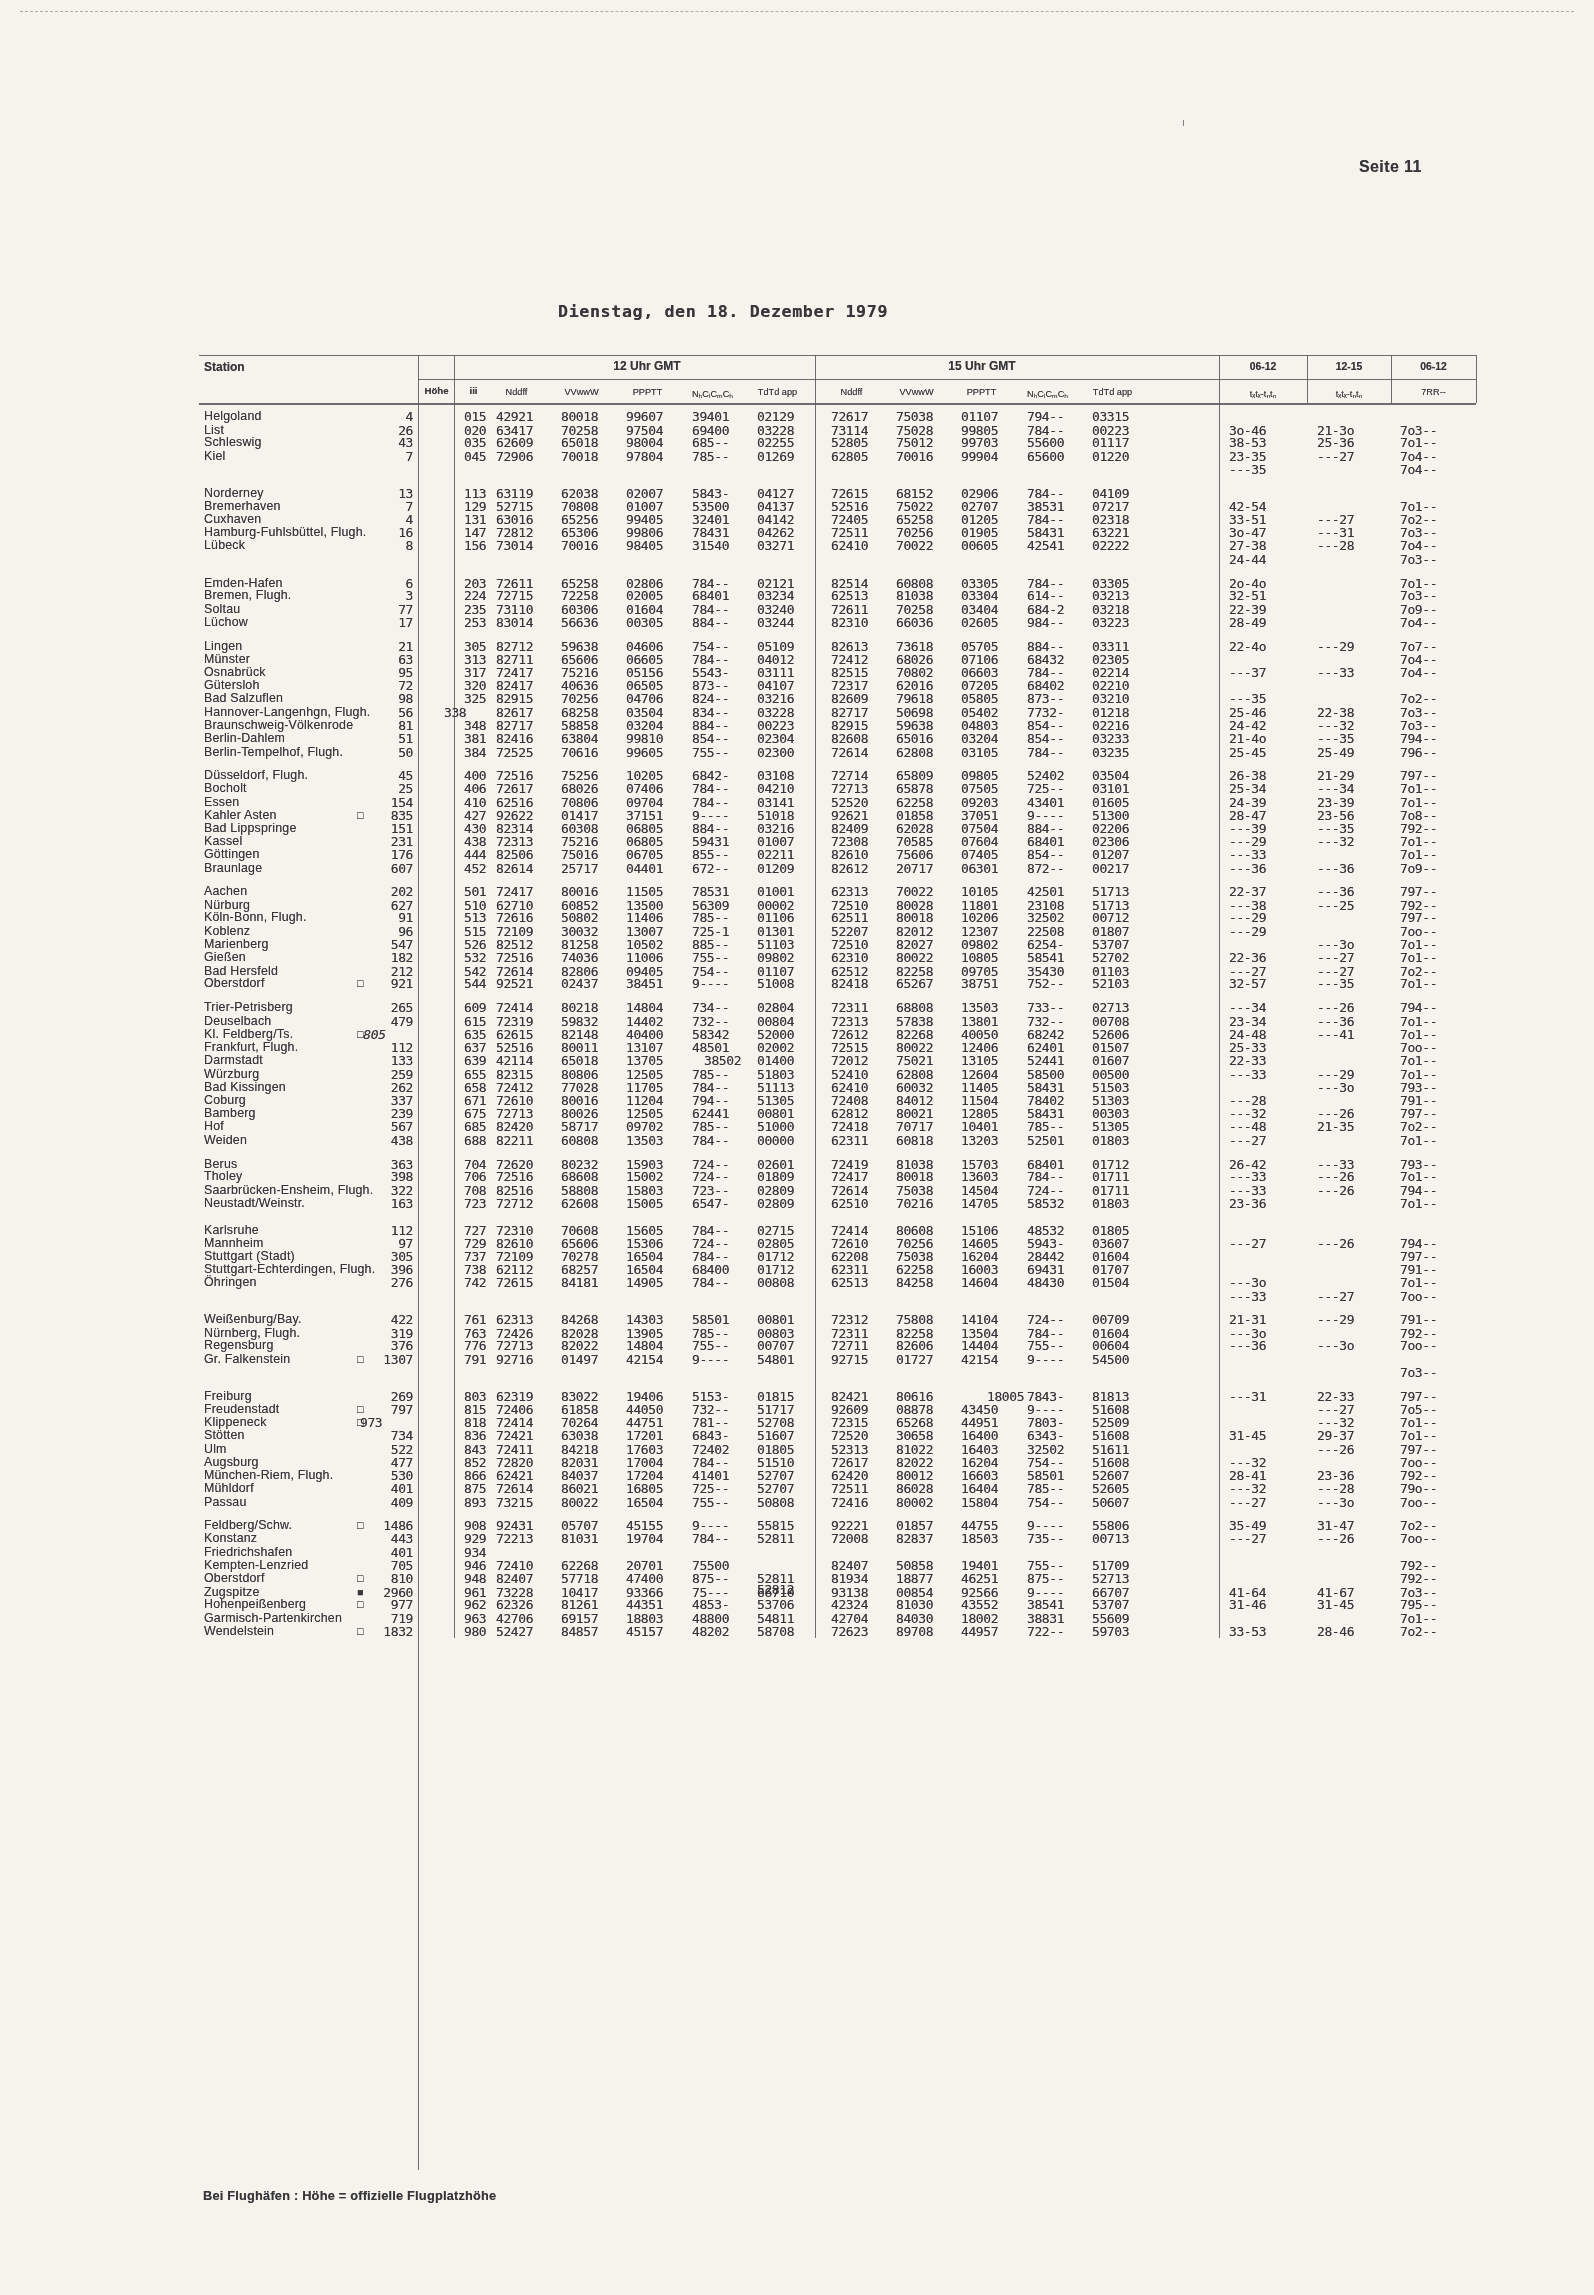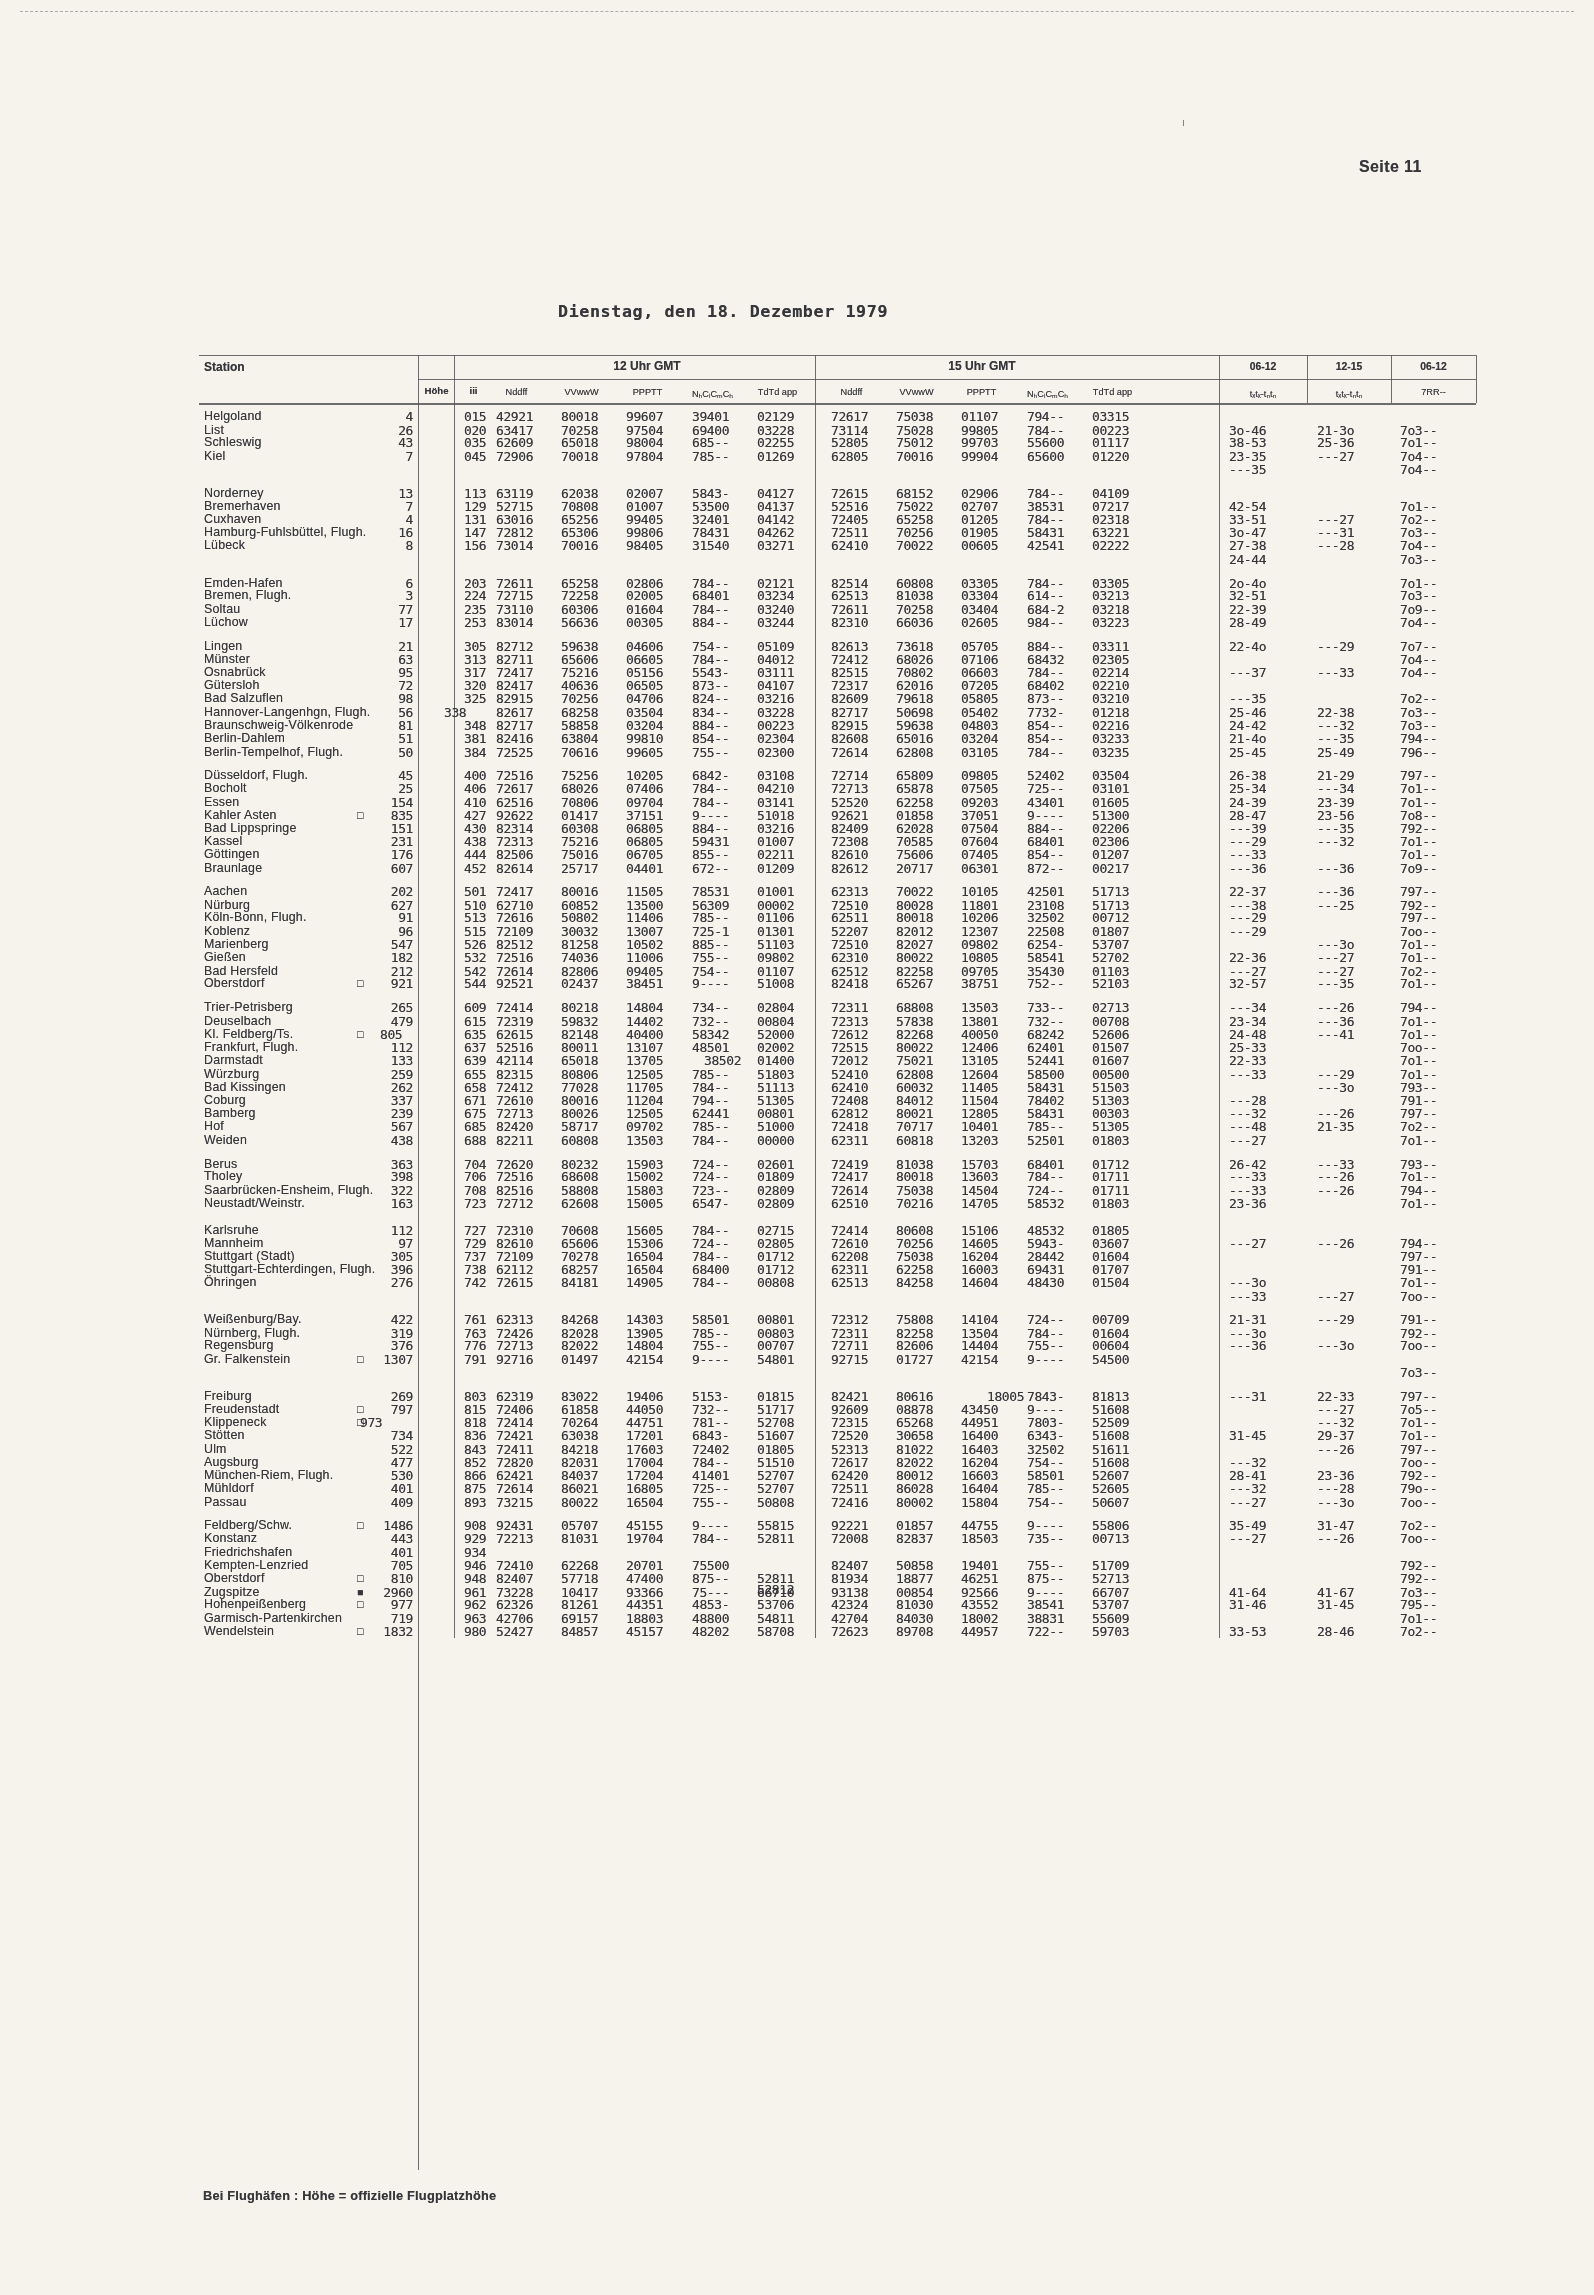--- a/index.html
+++ b/index.html
@@ -780,21 +780,21 @@
         <span class="cell d" style="left: 961px;">13801</span>
         <span class="cell d" style="left: 1027px;">732--</span>
         <span class="cell d" style="left: 1092px;">00708</span>
         <span class="cell d" style="left: 1229px;">23-34</span>
         <span class="cell d" style="left: 1317px;">---36</span>
         <span class="cell d" style="left: 1400px;">7o1--</span>
       </div>
       <div class="row" style="top: 618px;">
         <span class="cell s" style="left: 204px;">Kl. Feldberg/Ts.</span>
         <span class="cell s marker" style="left: 357px;">□</span>
-        <span class="cell d" style="left: 380px; width: 45px; text-align: left;">805</span>
+        <span class="cell d" style="left: 352px; width: 45px; text-align: center; font-style: italic;">805</span>
         <span class="cell d" style="left: 464px;">635</span>
         <span class="cell d" style="left: 496px;">62615</span>
         <span class="cell d" style="left: 561px;">82148</span>
         <span class="cell d" style="left: 626px;">40400</span>
         <span class="cell d" style="left: 692px;">58342</span>
         <span class="cell d" style="left: 757px;">52000</span>
         <span class="cell d" style="left: 831px;">72612</span>
         <span class="cell d" style="left: 896px;">82268</span>
         <span class="cell d" style="left: 961px;">40050</span>
         <span class="cell d" style="left: 1027px;">68242</span>

